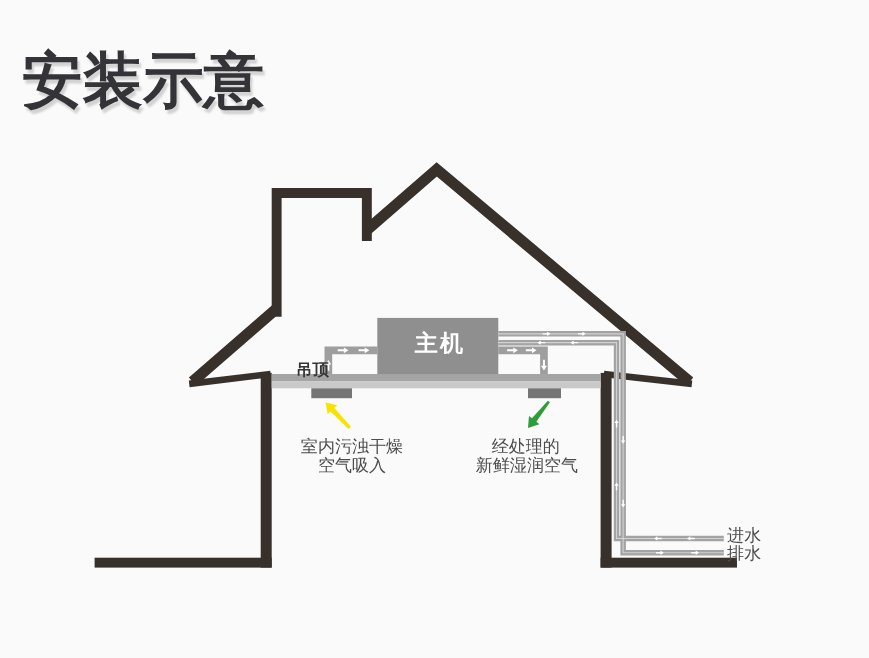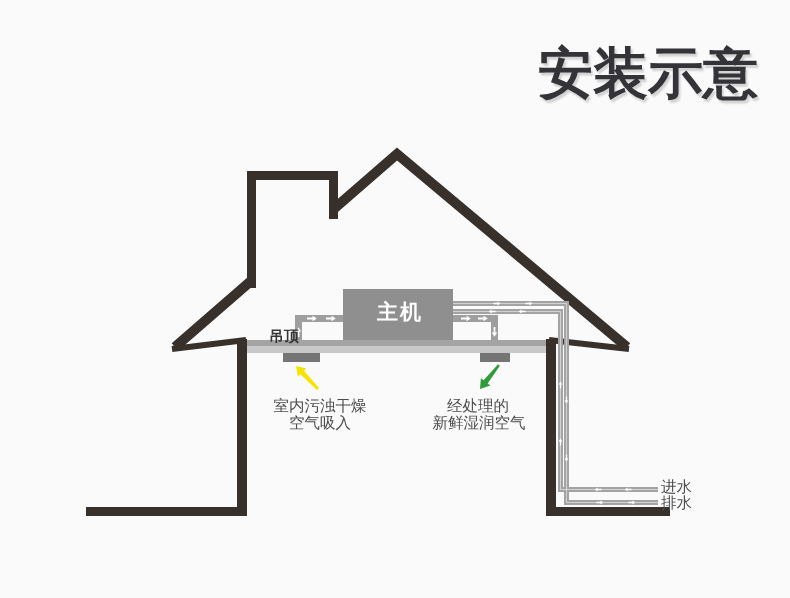--- a/index.html
+++ b/index.html
@@ -3,23 +3,24 @@
 <meta charset="utf-8">
 <style>
   html,body { margin:0; padding:0; background:#fafafa; }
   .page {
     position:relative; width:790px; height:598px; background:#fafafa;
     overflow:hidden;
     font-family:"DejaVu Sans","Liberation Sans",sans-serif;
   }
   .title {
     position:absolute; top:42px; left:0; width:758px;
-    text-align:right; font-size:55px; line-height:62px; font-weight:700;
+    text-align:left; font-size:55px; line-height:62px; font-weight:700;
     color:#333338; text-shadow:2px 3px 2px rgba(0,0,0,0.16);
     white-space:nowrap;
+    padding-left:20px;
   }
   svg { position:absolute; left:0; top:0; }
   .ink   { fill:#38302b; }
   .ink-s { stroke:#38302b; fill:none; }
   .duct  { stroke:#9e9e9e; fill:none; }
   .pipe  { stroke:#a3a3a3; fill:none; }
   .pipe-hl { stroke:rgba(255,255,255,0.5); fill:none; }
   .lbl   { fill:#4c4c4c; font-size:15.5px; font-weight:500; }
   .lbl-ceiling { fill:#353535; font-size:15px; font-weight:600; }
   .lbl-unit { fill:#ffffff; font-size:21px; font-weight:700; letter-spacing:2px; }

